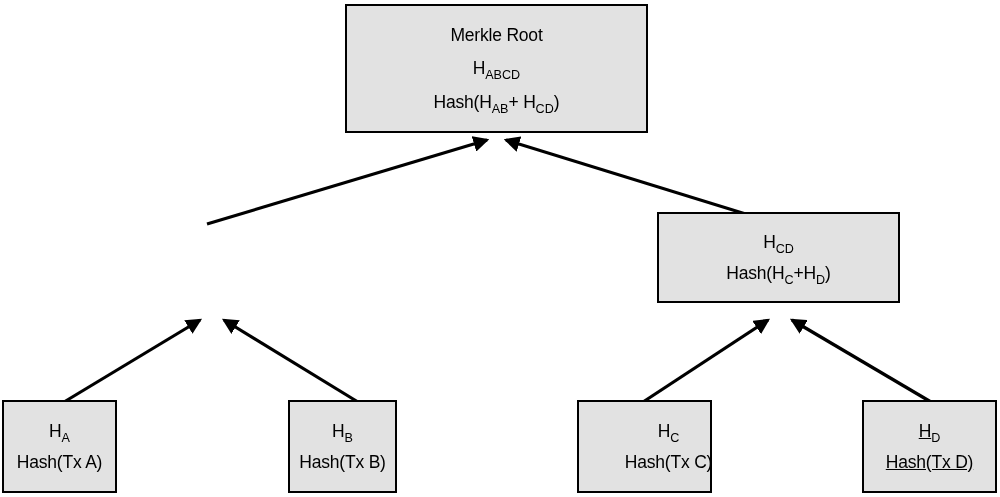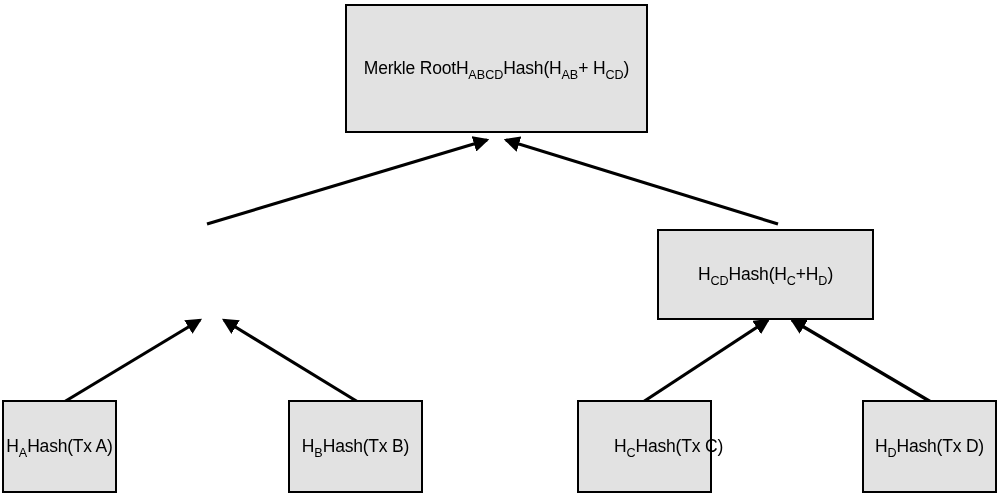--- a/index.html
+++ b/index.html
@@ -19,40 +19,40 @@
     stroke: var(--arrow, #000000);
     stroke-width: 3.2;
   }
   .edges .arrowhead { fill: var(--arrow, #000000); }
 
   .node {
     position: absolute;
     background: var(--box-fill, #e2e2e2);
     border: 2.5px solid var(--box-border, #000000);
     display: flex;
-    flex-direction: row;
+    flex-direction: column;
     align-items: center;
     justify-content: center;
     text-align: center;
     color: #000;
     font-size: 17.5px;
     letter-spacing: -0.2px;
   }
   .node .line { line-height: 1.15; white-space: nowrap; }
   .node.three .line { margin: 6.5px 0; }
   .node.two .line { margin: 5px 0; }
   sub { font-size: 0.72em; line-height: 0; letter-spacing: 0; }
 
   .root { left: 345px; top: 4px;   width: 303px; height: 129px; }
   .hab  { left: 90px;  top: 222px; width: 243px; height: 91px; }
-  .hcd  { left: 657px; top: 229px; width: 217px; height: 91px; }
+  .hcd  { left: 657px; top: 212px; width: 243px; height: 91px; }
   .ha   { left: 2px;   top: 400px; width: 115px; height: 93px; }
-  .hb   { left: 288px; top: 400px; width: 135px; height: 93px; }
+  .hb   { left: 288px; top: 400px; width: 109px; height: 93px; }
   .hc   { left: 577px; top: 400px; width: 135px; height: 93px; padding-left: 48px; }
-  .hd   { left: 862px; top: 400px; width: 135px; height: 93px; }
+  .hd   { left: 862px; top: 400px; width: 135px; height: 93px; text-decoration: underline; }
 </style>
 </head>
 <body>
 
 <div class="canvas">
 
   <svg class="edges" width="1000" height="497" viewBox="0 0 1000 497" xmlns="http://www.w3.org/2000/svg">
     <defs>
       <marker id="arrow" viewBox="0 0 10 10" refX="8.5" refY="5" markerWidth="5" markerHeight="5" orient="auto">
         <path class="arrowhead" d="M0,0 L10,5 L0,10 z"></path>

